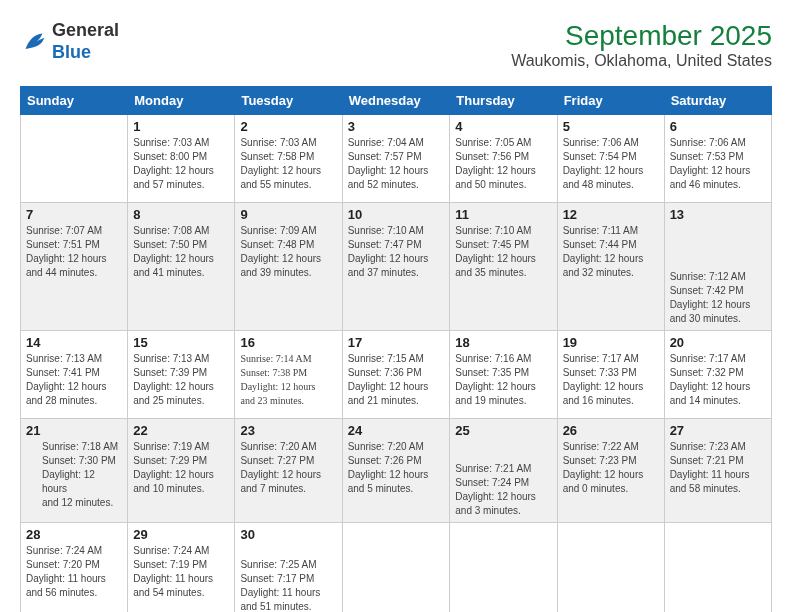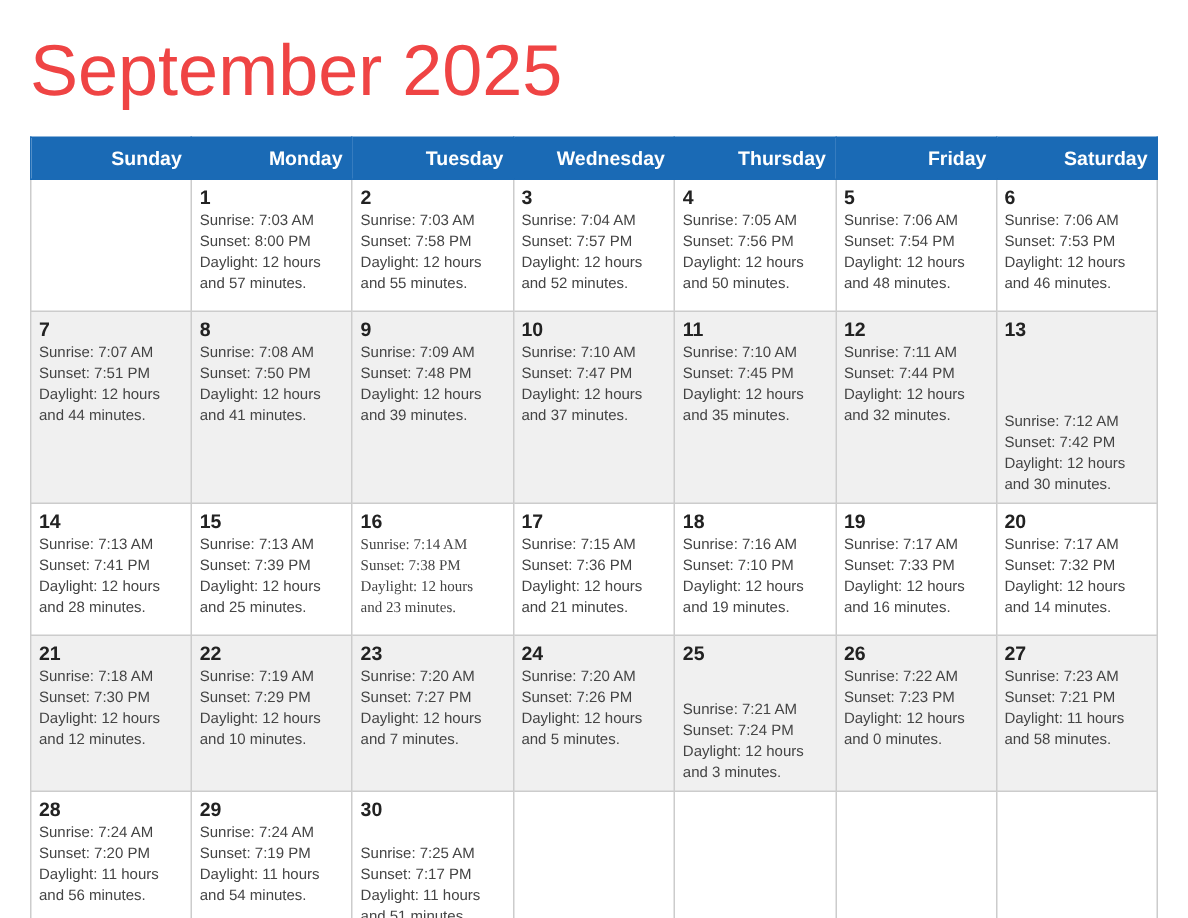--- a/index.html
+++ b/index.html
@@ -29,39 +29,39 @@
     .logo-text .general { color: #333; }
     .logo-text .blue { color: #1a6ab5; }
     .logo-bird {
       width: 28px;
       height: 28px;
     }
     .title-block {
       text-align: right;
     }
     .month-title {
-      font-size: 48px;
+      font-size: 28px;
       font-weight: normal;
-      color: #ef4444;
+      color: #15803d;
     }
     .location {
       font-size: 16px;
       color: #444;
     }
     .calendar {
       width: 100%;
       border-collapse: collapse;
       border: 1px solid #ccc;
     }
     .calendar th {
       background: #1a6ab5;
       color: #fff;
       font-size: 13px;
       padding: 6px 6px;
-      text-align: right;
+      text-align: left;
       border: 1px solid #1a6ab5;
       font-weight: bold;
     }
     .calendar td {
       border: 1px solid #ccc;
       vertical-align: top;
       padding: 4px 5px;
       font-size: 10.5px;
       color: #333;
       width: 108px;
@@ -86,22 +86,32 @@
       background: #f0f0f0;
     }
     .row-white td {
       background: #fff;
     }
   </style>
 </head>
 <body>
 
 <div class="header">
+  <div class="logo">
+    <svg class="logo-bird" viewBox="0 0 40 40">
+      <path d="M8 30 Q15 10 32 8 Q28 18 20 22 Q28 16 35 14 Q30 26 18 28 Z" fill="#1a6ab5"></path>
+    </svg>
+    <div class="logo-text">
+      <div class="general">General</div>
+      <div class="blue">Blue</div>
+    </div>
+  </div>
   <div class="title-block">
     <div class="month-title">September 2025</div>
+    <div class="location">Waukomis, Oklahoma, United States</div>
   </div>
 </div>
 
 <table class="calendar">
   <thead>
     <tr>
     <th>Sunday</th>
         <th>Monday</th>
         <th>Tuesday</th>
         <th>Wednesday</th>
@@ -232,21 +242,21 @@
         <td>
           <span class="day-number">17</span>
           <div class="day-info" style="white-space: pre-line;">Sunrise: 7:15 AM
 Sunset: 7:36 PM
 Daylight: 12 hours
 and 21 minutes.</div>
         </td>
         <td>
           <span class="day-number">18</span>
           <div class="day-info" style="white-space: pre-line;">Sunrise: 7:16 AM
-Sunset: 7:10 PM
+Sunset: 7:35 PM
 Daylight: 12 hours
 and 19 minutes.</div>
         </td>
         <td>
           <span class="day-number">19</span>
           <div class="day-info" style="white-space: pre-line;">Sunrise: 7:17 AM
 Sunset: 7:33 PM
 Daylight: 12 hours
 and 16 minutes.</div>
         </td>
@@ -254,21 +264,21 @@
           <span class="day-number">20</span>
           <div class="day-info" style="white-space: pre-line;">Sunrise: 7:17 AM
 Sunset: 7:32 PM
 Daylight: 12 hours
 and 14 minutes.</div>
         </td>
       </tr>
       <tr class="row-shaded">
         <td>
           <span class="day-number">21</span>
-          <div class="day-info" style="white-space: pre-line;">Sunrise: 7:18 AM
+          <div class="day-info" style="white-space: pre-line; margin-left: 16px;">Sunrise: 7:18 AM
 Sunset: 7:30 PM
 Daylight: 12 hours
 and 12 minutes.</div>
         </td>
         <td>
           <span class="day-number">22</span>
           <div class="day-info" style="white-space: pre-line;">Sunrise: 7:19 AM
 Sunset: 7:29 PM
 Daylight: 12 hours
 and 10 minutes.</div>

